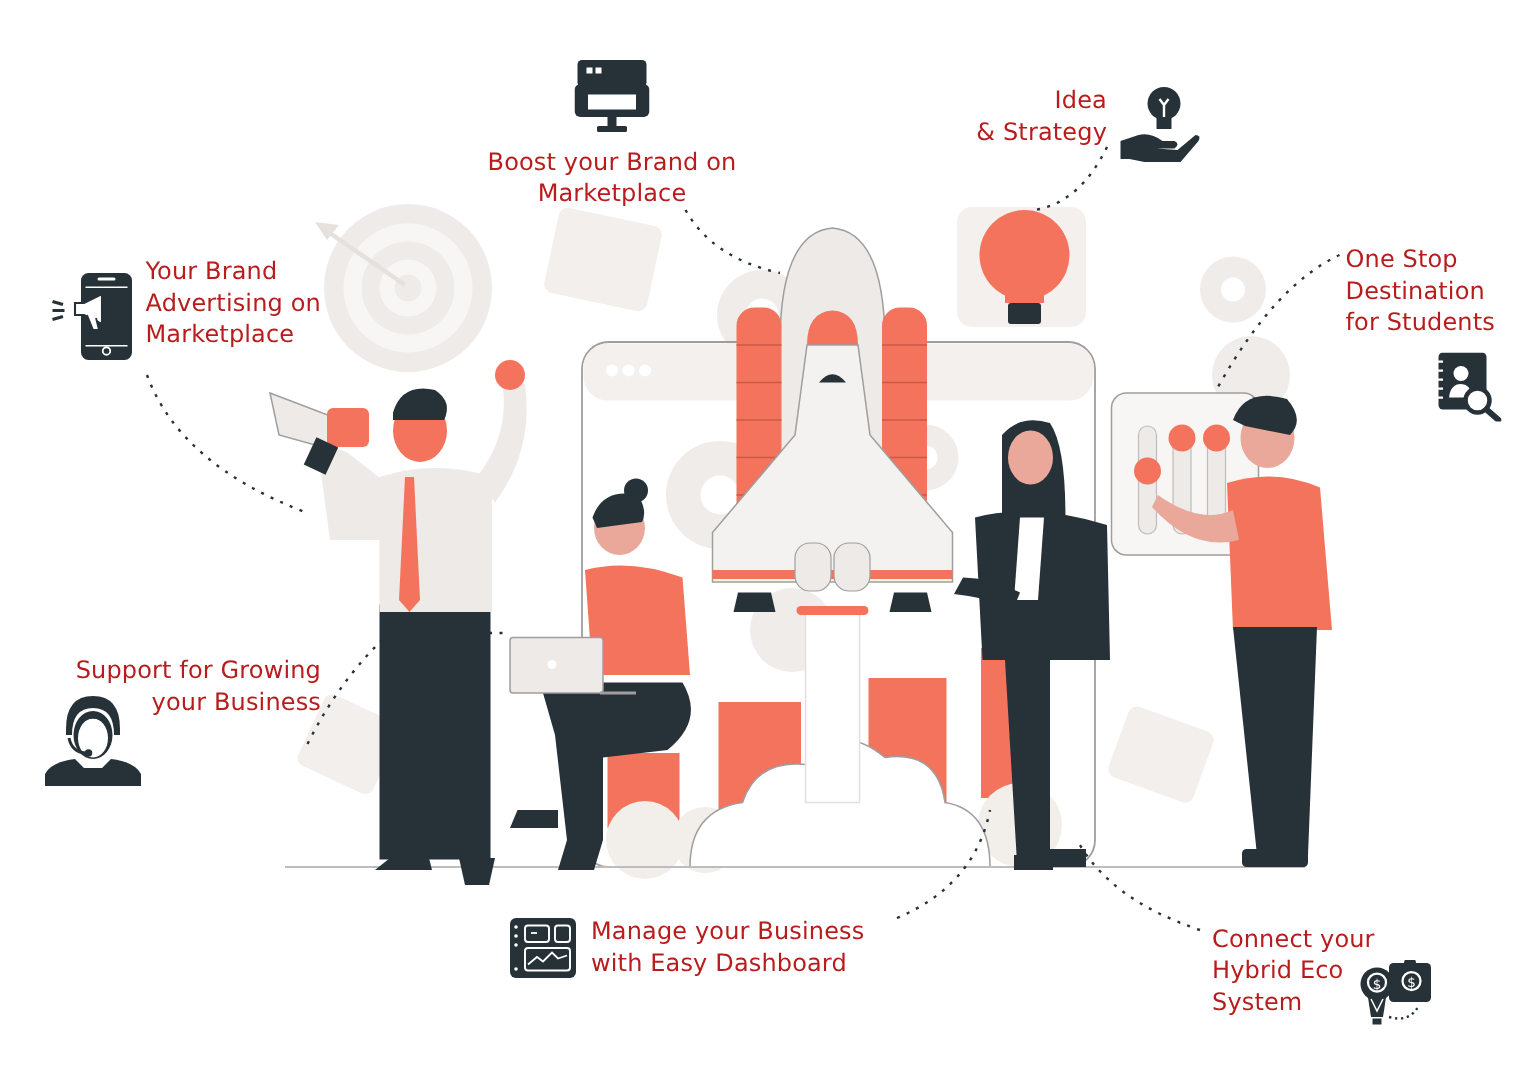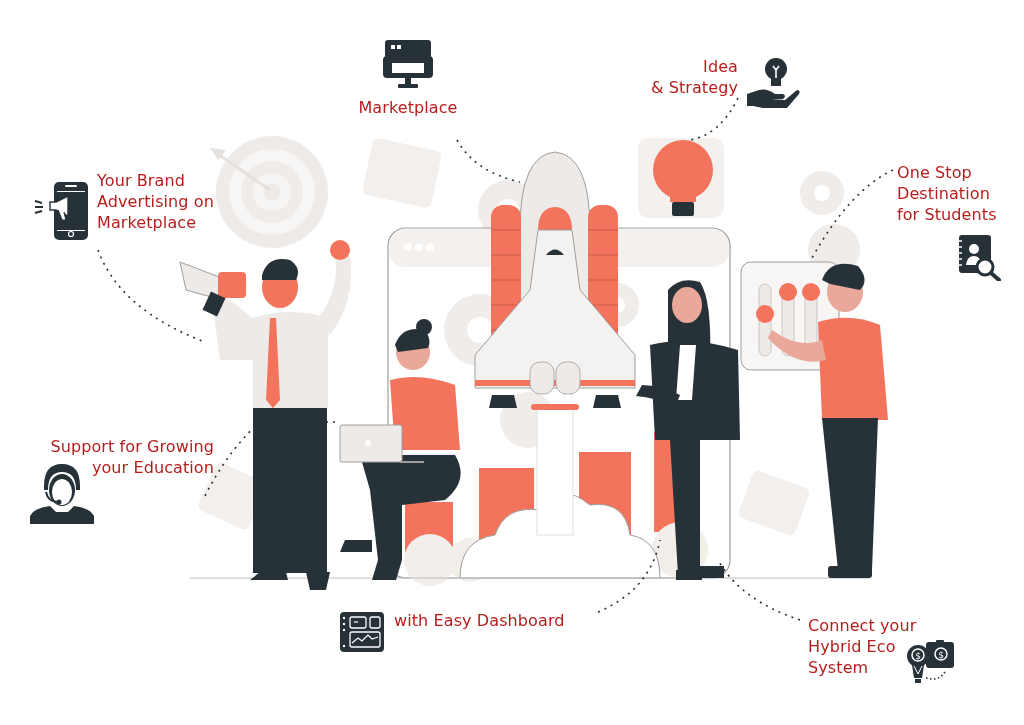--- a/index.html
+++ b/index.html
@@ -202,20 +202,21 @@
     <rect x="2" y="0" width="46" height="18" rx="3" fill="#263238"></rect>
     <rect x="8" y="5" width="4" height="4" fill="#fff"></rect>
       <rect x="14" y="5" width="4" height="4" fill="#fff"></rect>
     <rect x="0" y="16" width="50" height="22" rx="4" fill="#263238"></rect>
     <rect x="9" y="23" width="32" height="10" fill="#fff"></rect>
     <rect x="22" y="38" width="6" height="7" fill="#263238"></rect>
     <rect x="15" y="44" width="20" height="4" rx="1" fill="#263238"></rect>
   </svg>
 </div>
 <div class="label" style="left:319px;top:97px;text-align:center;width:178px;">
+  <span>Boost your Brand on</span>
   <span>Marketplace</span>
 </div>
 
 <div class="label right" style="left:620px;top:56px;width:118px;">
   <span>Idea</span>
   <span>&amp; Strategy</span>
 </div>
 <div class="icon" style="left:745px;top:56px;width:56px;height:56px;">
   <svg width="56" height="56" viewBox="0 0 56 56">
     <circle cx="31" cy="13" r="11" fill="#263238"></circle>
@@ -242,21 +243,21 @@
       </g>
     <circle cx="19" cy="14" r="5" fill="#fff"></circle>
     <path d="M11,30 Q12,21 19,21 Q25,21 26,28 L26,30 Z" fill="#fff"></path>
     <circle cx="30" cy="32" r="8" fill="#fff" stroke="#263238" stroke-width="3"></circle>
     <line x1="36" y1="38" x2="44" y2="45" stroke="#263238" stroke-width="4" stroke-linecap="round"></line>
   </svg>
 </div>
 
 <div class="label right" style="left:30px;top:436px;width:184px;">
   <span>Support for Growing</span>
-  <span>your Education</span>
+  <span>your Business</span>
 </div>
 <div class="icon" style="left:30px;top:460px;width:64px;height:64px;">
   <svg width="64" height="64" viewBox="0 0 64 64">
     <path d="M14,26 Q14,4 32,4 Q50,4 50,26 L50,30 L46,30 Q46,12 32,12 Q18,12 18,30 L14,30 Z" fill="#263238"></path>
     <ellipse cx="32" cy="30" rx="13" ry="16" fill="#263238"></ellipse>
     <ellipse cx="32" cy="32" rx="10" ry="13" fill="#fff"></ellipse>
     <path d="M22,24 Q32,14 42,24 L42,20 Q32,10 22,20 Z" fill="#263238"></path>
     <path d="M16,32 Q18,42 28,42" stroke="#263238" stroke-width="2" fill="none"></path>
     <circle cx="29" cy="42" r="2.5" fill="#263238"></circle>
     <path d="M0,64 L0,56 Q4,48 20,46 L26,52 L38,52 L44,46 Q60,48 64,56 L64,64 Z" fill="#263238"></path>
@@ -271,20 +272,21 @@
       <circle cx="4" cy="18" r="1.2" fill="#fff"></circle>
       <circle cx="4" cy="34" r="1.2" fill="#fff"></circle>
     <rect x="10" y="5" width="16" height="11" rx="2" fill="none" stroke="#fff" stroke-width="1.3"></rect>
     <line x1="14" y1="10" x2="18" y2="10" stroke="#fff" stroke-width="1.2"></line>
     <rect x="30" y="5" width="10" height="11" rx="2" fill="none" stroke="#fff" stroke-width="1.3"></rect>
     <rect x="10" y="20" width="30" height="15" rx="2" fill="none" stroke="#fff" stroke-width="1.3"></rect>
     <path d="M12,31 L18,26 L22,29 L28,23 L32,27 L38,25" stroke="#fff" stroke-width="1.2" fill="none"></path>
   </svg>
 </div>
 <div class="label" style="left:394px;top:610px;">
+  <span>Manage your Business</span>
   <span>with Easy Dashboard</span>
 </div>
 
 <div class="label" style="left:808px;top:615px;">
   <span>Connect your</span>
   <span>Hybrid Eco</span>
   <span>System</span>
 </div>
 <div class="icon" style="left:906px;top:640px;width:50px;height:46px;">
   <svg width="50" height="46" viewBox="0 0 50 46">

